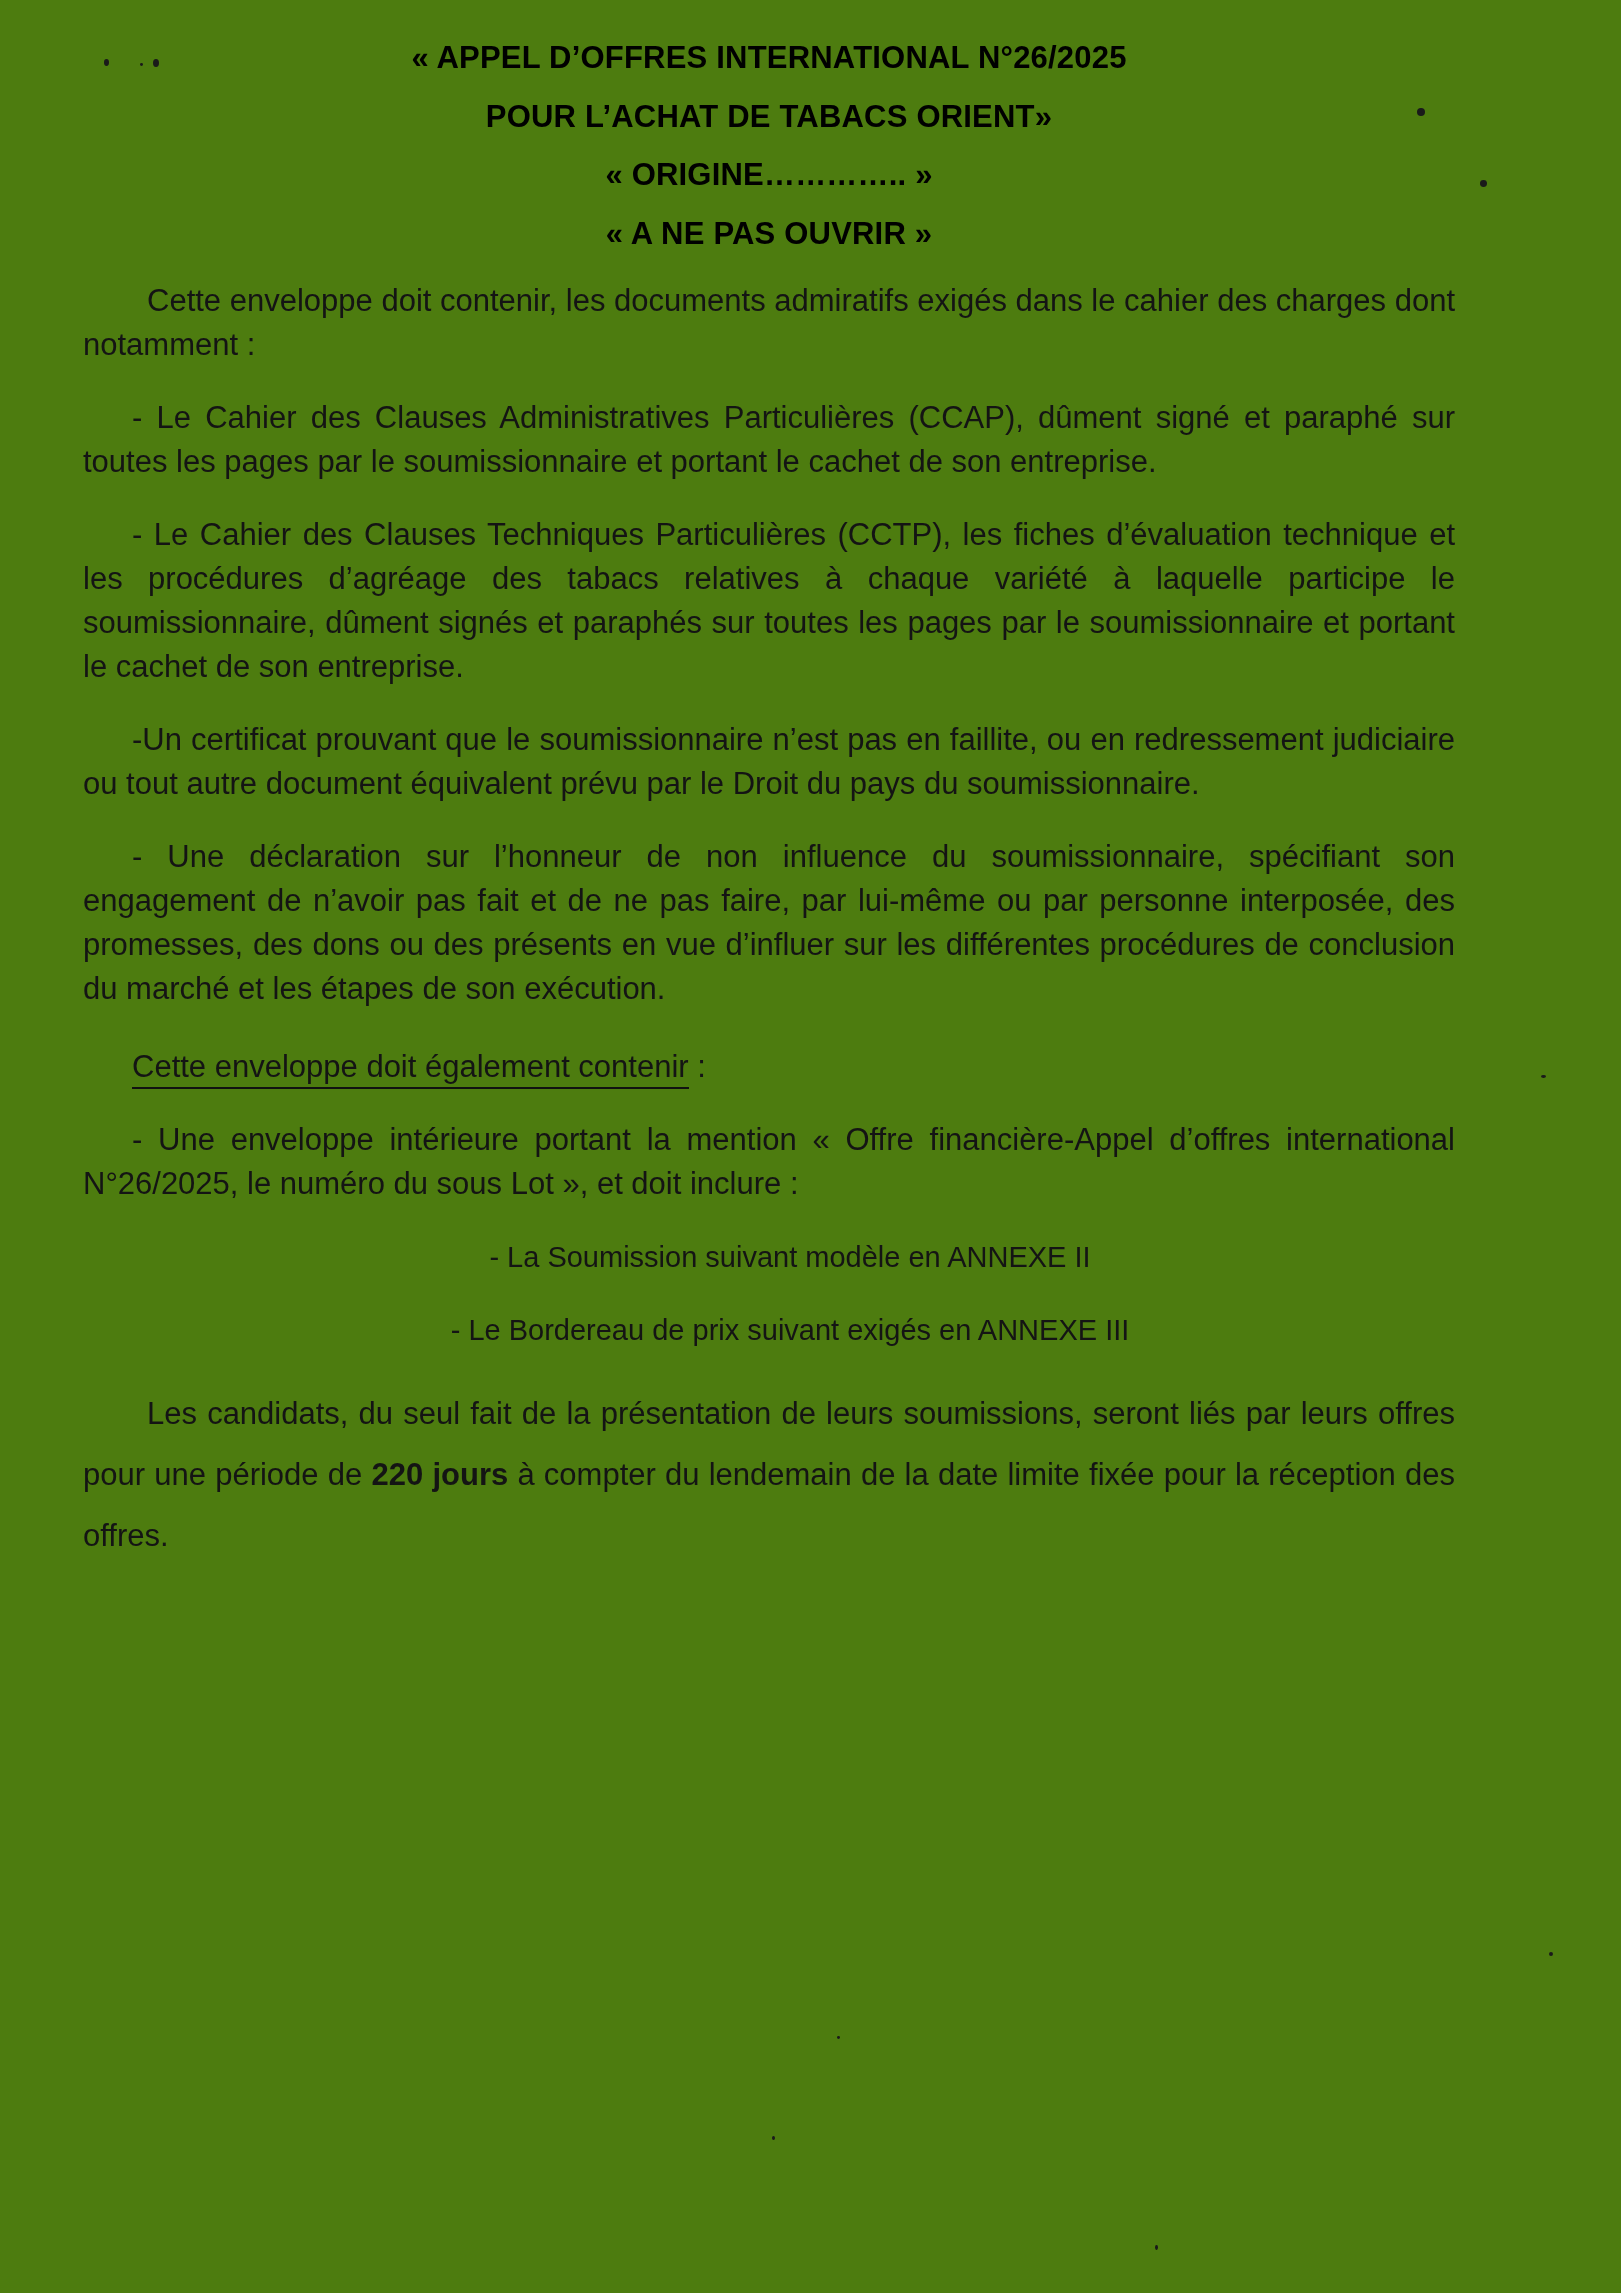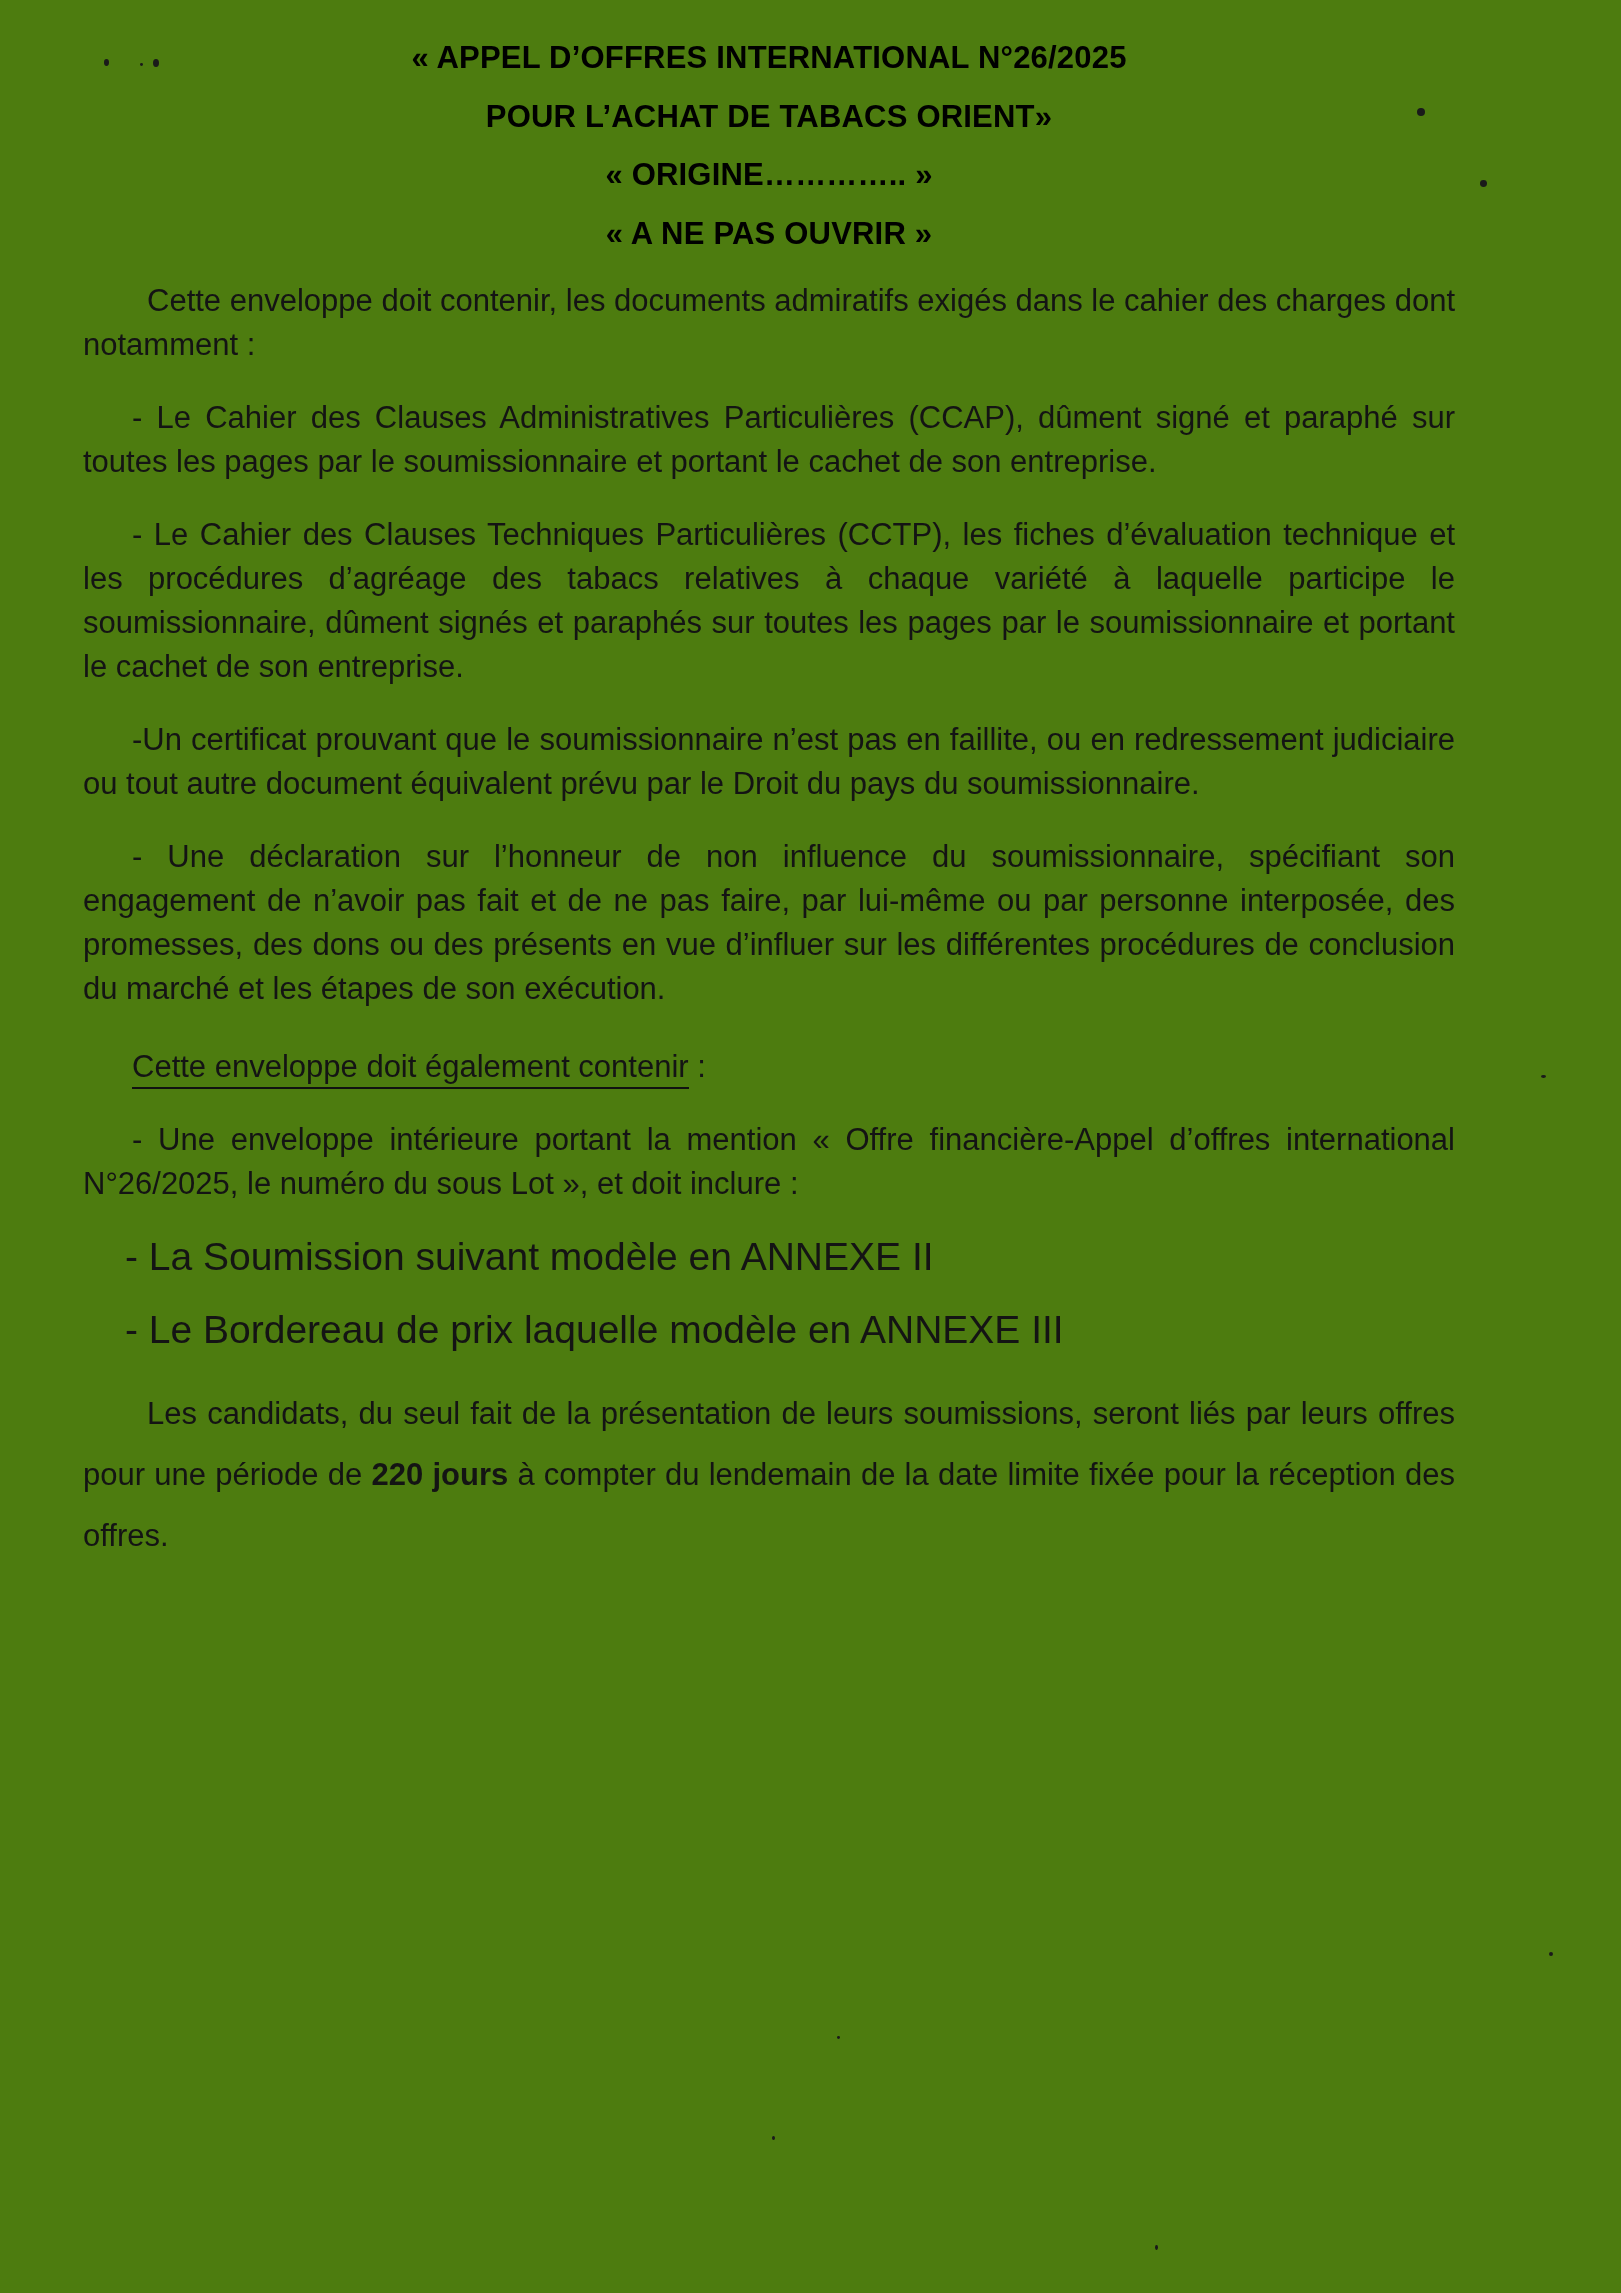--- a/index.html
+++ b/index.html
@@ -54,23 +54,23 @@
   }
   .para.heading {
     margin-top: 34px;
     text-align: left;
   }
   .underlined {
     border-bottom: 2.5px solid #111111;
     padding-bottom: 3px;
   }
   .para.annexe {
-    font-size: 39px;
+    font-size: 29px;
     text-indent: 42px;
-    text-align: left;
+    text-align: center;
   }
   .para.closing {
     margin-top: 31px;
     line-height: 61px;
     text-indent: 64px;
   }
   .para.closing strong {
     font-weight: bold;
   }
   
@@ -104,21 +104,21 @@
       <p class="para">-Un certificat prouvant que le soumissionnaire n’est pas en faillite, ou en redressement judiciaire ou tout autre document équivalent prévu par le Droit du pays du soumissionnaire.</p>
 
       <p class="para">- Une déclaration sur l’honneur de non influence du soumissionnaire, spécifiant son engagement de n’avoir pas fait et de ne pas faire, par lui-même ou par personne interposée, des promesses, des dons ou des présents en vue d’influer sur les différentes procédures de conclusion du marché et les étapes de son exécution.</p>
 
       <p class="para heading"><span class="underlined">Cette enveloppe doit également contenir</span><span> :</span></p>
 
       <p class="para">- Une enveloppe intérieure portant la mention « Offre financière-Appel d’offres international N°26/2025, le numéro du sous Lot », et doit inclure :</p>
 
       <p class="para annexe">- La Soumission suivant modèle en ANNEXE II</p>
 
-      <p class="para annexe">- Le Bordereau de prix laquelle modèle en ANNEXE III</p>
+      <p class="para annexe">- Le Bordereau de prix suivant exigés en ANNEXE III</p>
 
       <p class="para closing"><span>Les candidats, du seul fait de la présentation de leurs soumissions, seront liés par leurs offres pour une période de </span><strong>220 jours</strong><span> à compter du lendemain de la date limite fixée pour la réception des offres.</span></p>
 
     </main>
   </div>
 
   <div class="speck" style="left:104px; top:59px;  width:4.9px; height:6.9px;"></div>
   <div class="speck" style="left:140px; top:63px;  width:2.9px; height:2.9px;"></div>
   <div class="speck" style="left:153px; top:59px;  width:5.9px; height:7.8px;"></div>
   <div class="speck" style="left:1417px; top:108px; width:7.8px; height:7.8px;"></div>

